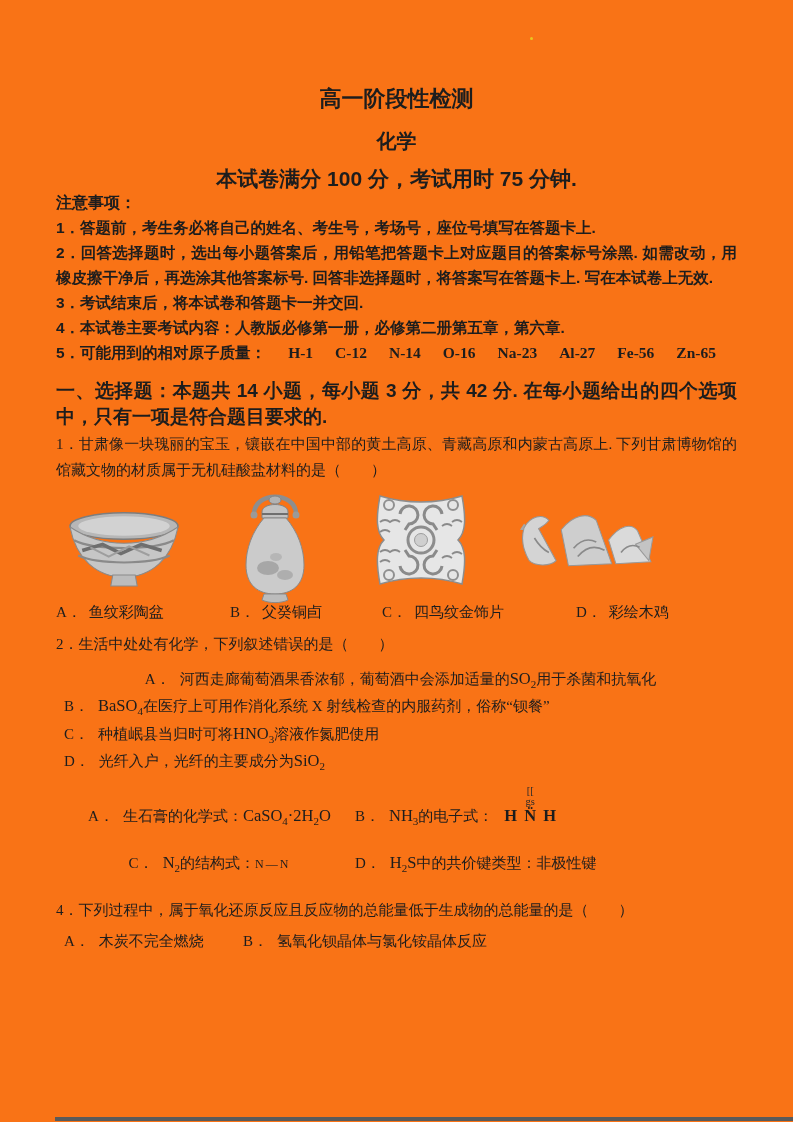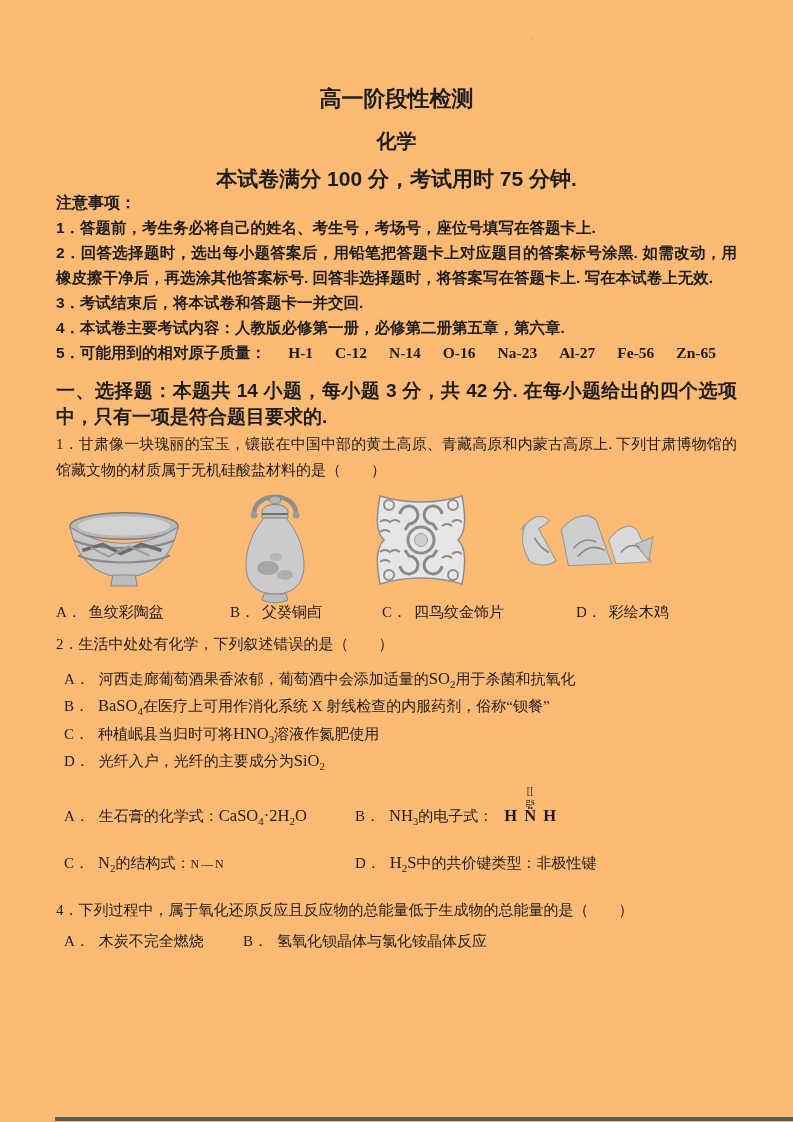--- a/index.html
+++ b/index.html
@@ -1,18 +1,18 @@
 <!DOCTYPE html>
 <html><head>
 <meta charset="utf-8">
 <style>
   * { margin:0; padding:0; box-sizing:border-box; }
   html,body { background:#ffffff; }
   .sheet {
-    position:relative; width:793px; height:1122px; background:#fdba74;
+    position:relative; width:793px; height:1122px; background:#f97316;
     color:#1d1d1d; overflow:hidden;
     font-family:"Liberation Serif", serif;
   }
   .content { padding:0 56px; }
 
   .hei { font-family:"Liberation Sans", sans-serif; font-weight:700; }
 
   .title { padding-top:86px; text-align:center; font-size:22px; line-height:26px; }
   .subject { margin-top:17px; text-align:center; font-size:20px; line-height:24px; }
   .exam-info { margin-top:15px; text-align:center; font-size:21px; line-height:22px; }
@@ -35,27 +35,27 @@
   .fig-b { left:186px; top:2px;  }
   .fig-c { left:316px; top:6px;  }
   .fig-d { left:464px; top:22px; }
   .fig-label { position:absolute; top:118px; font-size:15px; white-space:nowrap; }
   .fl-a { left:9px; } .fl-b { left:174px; } .fl-c { left:326px; } .fl-d { left:504px; }
   .fig-label .letter { margin-right:7px; }
 
   .opt-letter { margin-right:9px; }
   .opt-line { font-size:15px; line-height:21px; padding-left:8px; }
   .q2-opt { }
-  .q2-first { margin-top:11px; }
+  .q2-first { margin-top:11px;text-align:center; }
 
   .chem { font-family:"Liberation Serif", serif; font-size:16.5px; white-space:nowrap; }
   .chem sub { font-size:11px; }
 
   .q3-rowAB { display:flex; align-items:baseline; margin-top:8px; padding-left:8px; font-size:15px; }
-  .q3-colA { width:291px; flex:none; }
+  .q3-colA { width:291px; flex:none;text-align:center; }
   .q3-rowCD { display:flex; align-items:baseline; margin-top:26px; padding-left:8px; font-size:15px; }
   .q4-row { display:flex; align-items:baseline; margin-top:7px; padding-left:8px; font-size:15px; line-height:22px; }
   .q4-colA { width:179px; flex:none; }
   .q3-stem { margin-top:10px; }
   .q4-stem { margin-top:22px; }
 
   .struct { font-family:"Liberation Serif", serif; font-size:12px; letter-spacing:2px; }
 
   
   .ef { white-space:nowrap; margin-left:4px; }

